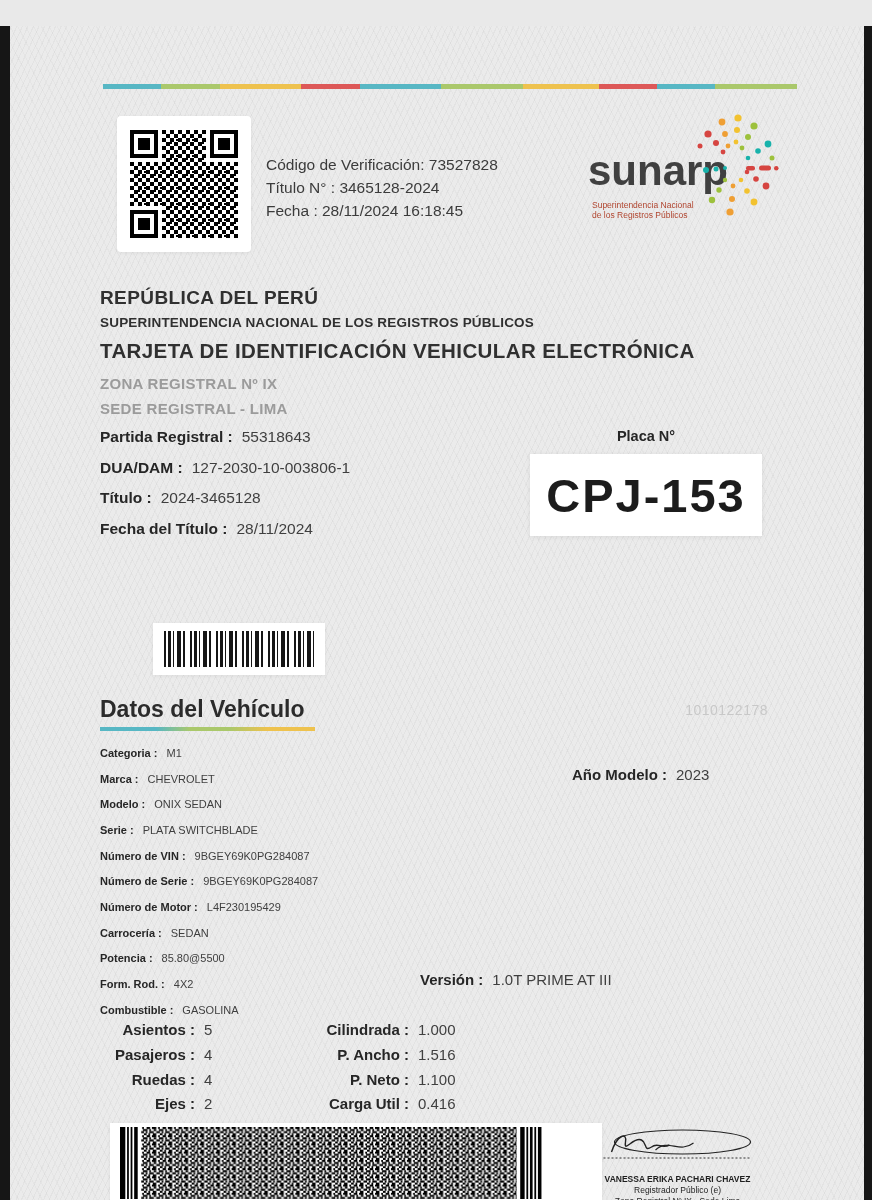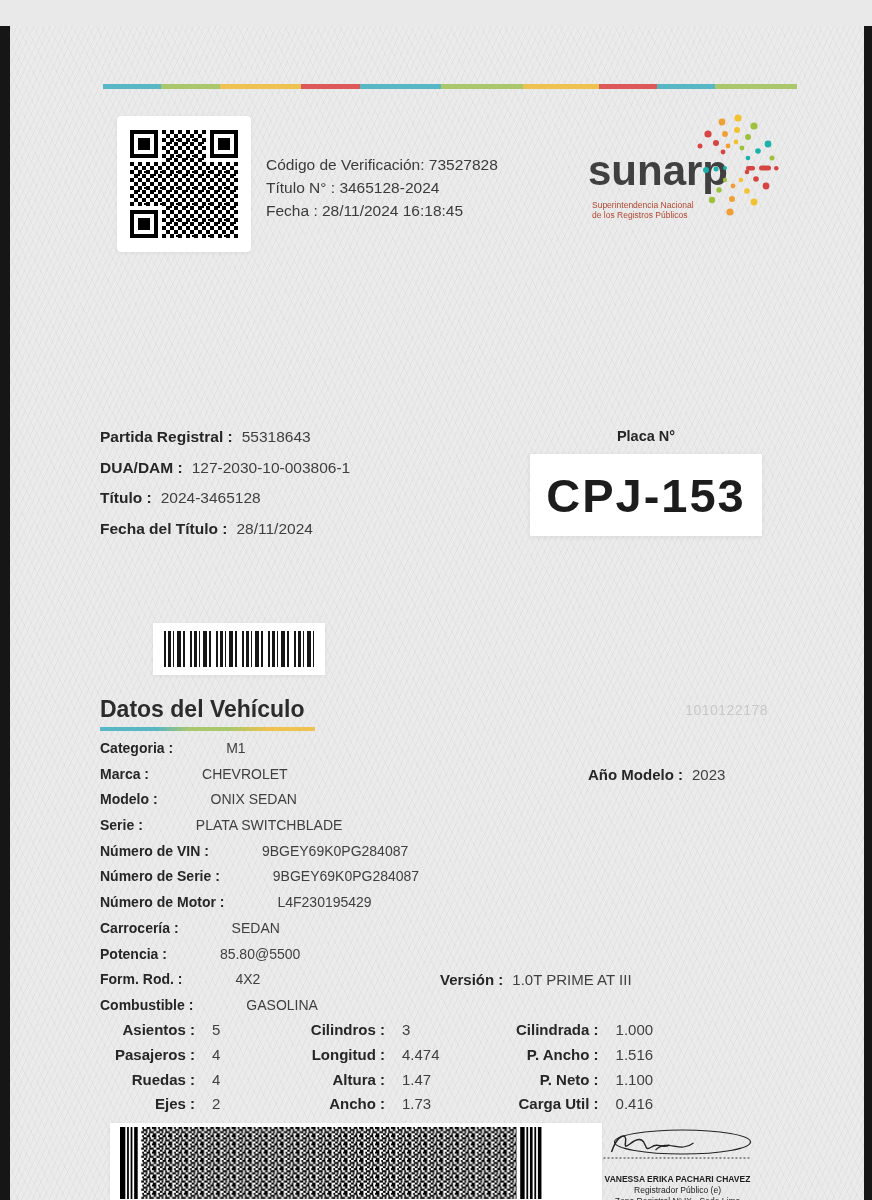--- a/index.html
+++ b/index.html
@@ -57,27 +57,27 @@
       #161616 9px 10px,#fff 10px 13px,#161616 13px 17px,#fff 17px 19px,#161616 19px 21px,#fff 21px 26px);}
 
   
   .sec-title{position:absolute;left:100px;top:670px;font-size:23px;font-weight:bold;color:#2b2b2b;z-index:2;}
   .sec-underline{position:absolute;left:100px;top:701px;width:215px;height:4px;z-index:2;
     background:linear-gradient(90deg,#57b7c4 0%,#57b7c4 26%,#aac86b 42%,#aac86b 60%,#eec24e 78%,#eec24e 100%);}
   .serial{position:absolute;right:104px;top:676px;font-size:14px;color:#c8c8c8;letter-spacing:.5px;z-index:2;}
 
   
   .vfields{position:absolute;left:100px;top:714px;z-index:2;}
-  .vrow{height:25.7px;display:flex;align-items:flex-start;font-size:14px;gap:44px;}
-  .year-row{position:absolute;left:588px;top:740px;display:flex;font-size:15px;z-index:2;}
-  .version-row{position:absolute;left:440px;top:945px;display:flex;font-size:15px;z-index:2;}
+  .vrow{height:25.7px;display:flex;align-items:center;font-size:11px;}
+  .year-row{position:absolute;left:572px;top:740px;display:flex;font-size:15px;z-index:2;}
+  .version-row{position:absolute;left:420px;top:945px;display:flex;font-size:15px;z-index:2;}
 
   
   .specs{position:absolute;left:100px;top:995px;display:flex;z-index:2;font-size:15px;}
-  .srow{height:24.8px;display:flex;gap:8px;}
+  .srow{height:24.8px;display:flex;}
   .slab{font-weight:bold;color:#262626;text-align:right;}
   .sval{margin-left:9px;color:#3f3f3f;}
   .scol1 .slab{width:95px;} .scol1{width:150px;}
   .scol2{margin-left:10px;} .scol2 .slab{width:125px;}
   .scol3{margin-left:24px;} .scol3 .slab{width:135px;}
 
   
   .pdf417-box{position:absolute;left:110px;top:1097px;width:492px;height:93px;background:#fff;z-index:2;
     box-shadow:0 1px 4px rgba(0,0,0,.06);}
   .pdf417-box svg{position:absolute;left:10px;top:4px;width:425px;height:72px;}
@@ -194,20 +194,27 @@
       <circle cx="34" cy="62" r="3"></circle>
         <circle cx="44" cy="61" r="2.5"></circle>
         <circle cx="53" cy="60" r="2"></circle>
     </g>
   </svg>
   <div class="logo-tagline">
     <div>Superintendencia Nacional</div>
     <div>de los Registros Públicos</div>
   </div>
 
+  <div class="hdr">
+    <div class="country">REPÚBLICA DEL PERÚ</div>
+    <div class="inst">SUPERINTENDENCIA NACIONAL DE LOS REGISTROS PÚBLICOS</div>
+    <div class="doctitle">TARJETA DE IDENTIFICACIÓN VEHICULAR ELECTRÓNICA</div>
+    <div class="zone">ZONA REGISTRAL Nº IX</div>
+    <div class="office">SEDE REGISTRAL - LIMA</div>
+  </div>
 
   <div class="regfields">
     <div class="rrow">
       <span class="flabel">Partida Registral :</span>
       <span class="fvalue">55318643</span>
     </div>
     <div class="rrow">
       <span class="flabel">DUA/DAM :</span>
       <span class="fvalue">127-2030-10-003806-1</span>
     </div>
@@ -300,38 +307,20 @@
           <span class="slab">Pasajeros :</span>
           <span class="sval">4</span>
         </div>
       <div class="srow">
           <span class="slab">Ruedas :</span>
           <span class="sval">4</span>
         </div>
       <div class="srow">
           <span class="slab">Ejes :</span>
           <span class="sval">2</span>
-        </div>
-    </div>
-    <div class="scol2">
-      <div class="srow">
-          <span class="slab">Cilindros :</span>
-          <span class="sval">3</span>
-        </div>
-      <div class="srow">
-          <span class="slab">Longitud :</span>
-          <span class="sval">4.474</span>
-        </div>
-      <div class="srow">
-          <span class="slab">Altura :</span>
-          <span class="sval">1.47</span>
-        </div>
-      <div class="srow">
-          <span class="slab">Ancho :</span>
-          <span class="sval">1.73</span>
         </div>
     </div>
     <div class="scol3">
       <div class="srow">
           <span class="slab">Cilindrada :</span>
           <span class="sval">1.000</span>
         </div>
       <div class="srow">
           <span class="slab">P. Ancho :</span>
           <span class="sval">1.516</span>

